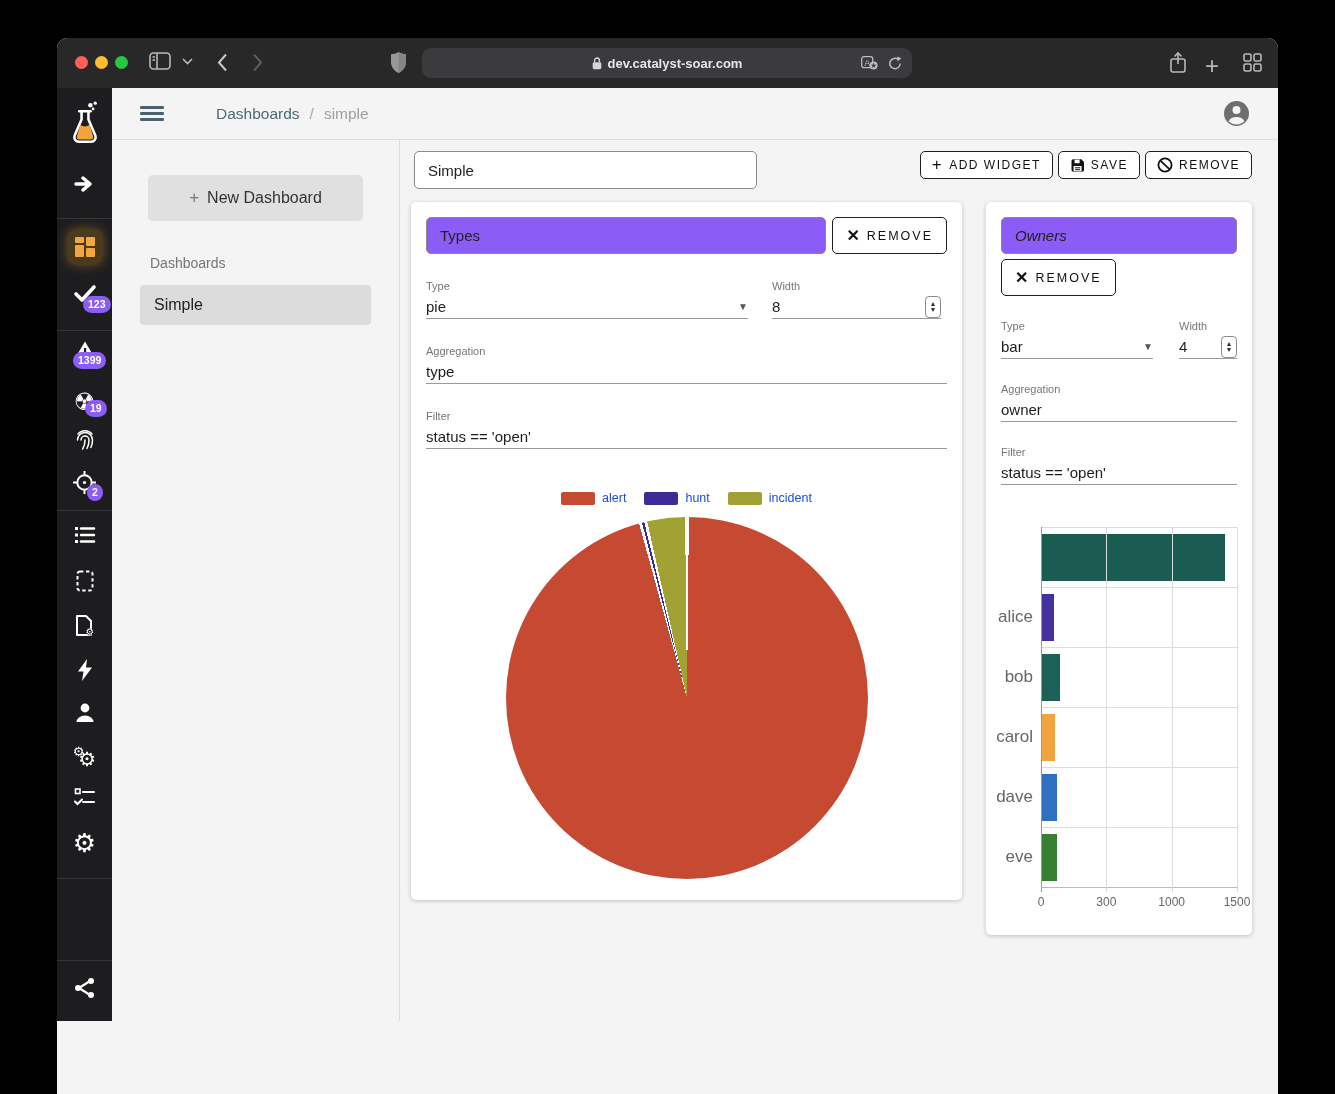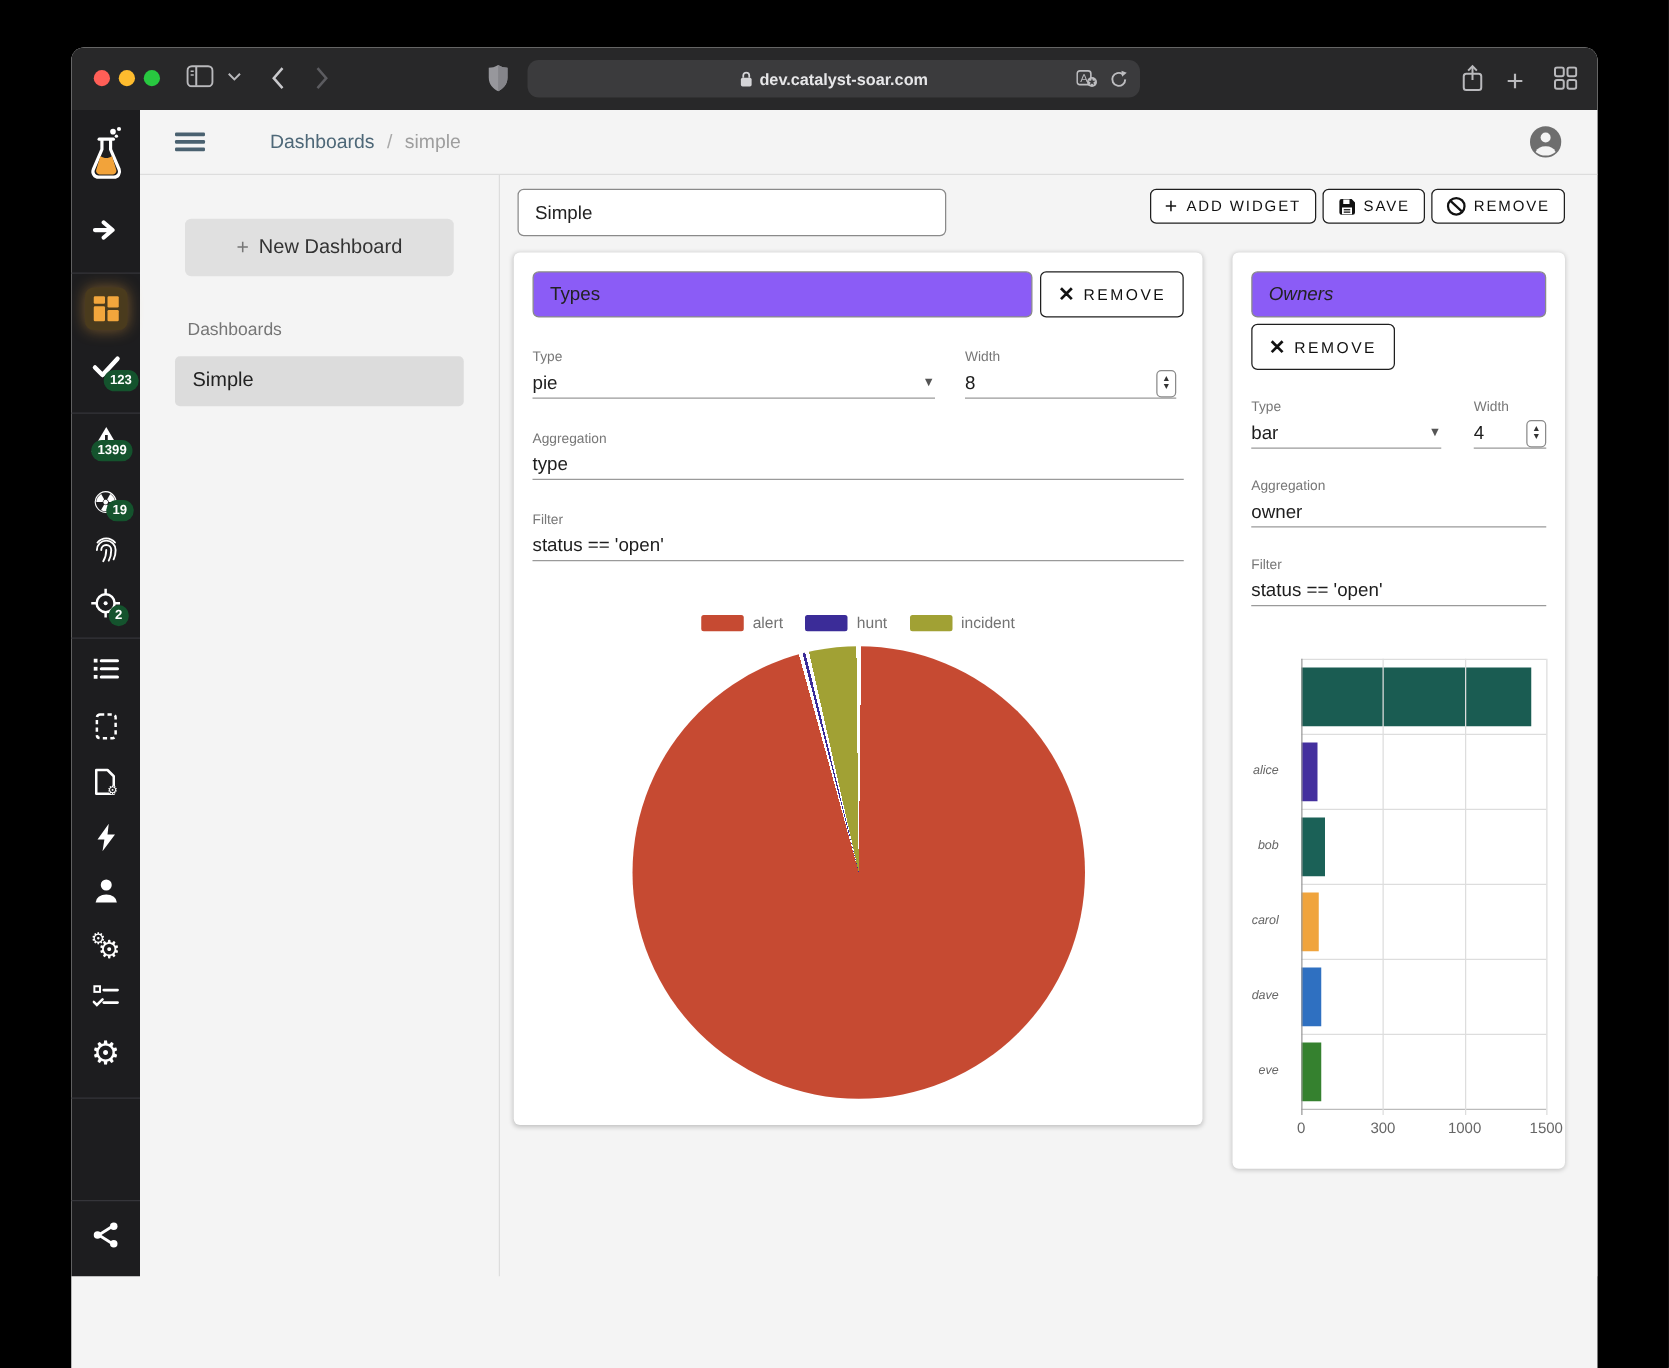--- a/index.html
+++ b/index.html
@@ -11,21 +11,21 @@
   .dot { position:absolute; top:18px; width:13px; height:13px; border-radius:50%; }
   .chromeicon { position:absolute; color:#c3c3c6; display:flex; align-items:center; justify-content:center; }
   .urlbar { position:absolute; left:365px; top:10px; width:490px; height:30px; background:#3b3b3d; border-radius:9px; display:flex; align-items:center; justify-content:center; gap:6px; color:#e6e6e8; font-size:13px; }
   .urlbar .side { position:absolute; right:10px; display:flex; gap:10px; align-items:center; color:#bdbdc0; }
 
   
   .app { display:flex; height:933px; }
   .appbar { position:relative; width:55px; background:#1d1d1f; flex:none; }
   .abicon { position:absolute; left:0; width:55px; display:flex; align-items:center; justify-content:center; color:#fff; cursor:pointer; }
   .abdiv { position:absolute; left:0; width:55px; height:1px; background:#35353a; }
-  .badge { position:absolute; background:#14532d; color:#fff; font-size:10.5px; line-height:17px; padding:0 5px; border-radius:9px; font-weight:bold; }
+  .badge { position:absolute; background:#8b5cf6; color:#fff; font-size:10.5px; line-height:17px; padding:0 5px; border-radius:9px; font-weight:bold; }
   .tile { width:34px; height:34px; border-radius:7px; background:#4a3b1d; box-shadow:0 0 12px rgba(242,166,60,.45); display:flex; align-items:center; justify-content:center; }
   .gearglyph { font-size:22px; line-height:1; }
 
   .content { flex:1; display:flex; flex-direction:column; background:#f4f4f4; min-width:0; }
   .appheader { height:52px; flex:none; display:flex; align-items:center; border-bottom:1px solid #ddd; padding:0 28px; }
   .hamburger { width:24px; cursor:pointer; margin-right:52px; }
   .hamburger div { height:2.6px; background:#4a6170; margin:3.6px 0; border-radius:1px; }
   .crumbs { font-size:15.5px; display:flex; gap:10px; align-items:center; }
   .crumb-a { color:#4e6878; }
   .crumb-sep { color:#a9a9a9; }
@@ -59,27 +59,27 @@
   .fvalrow { display:flex; align-items:center; justify-content:space-between; height:24px; border-bottom:1px solid #9a9a9a; margin-top:3px; }
   .fval { font-size:15px; color:#1d1d1d; }
   .caret { color:#555; font-size:10px; }
   .spin { width:16px; height:22px; border:1px solid #8a8a8a; border-radius:4px; display:flex; flex-direction:column; align-items:center; justify-content:center; line-height:0; color:#333; cursor:pointer; }
   .spin span { font-size:7px; line-height:6px; }
 
   
   .legend { display:flex; justify-content:center; gap:18px; margin-top:42px; }
   .legitem { display:flex; align-items:center; gap:7px; cursor:pointer; }
   .legswatch { width:34px; height:13px; border-radius:2px; }
-  .leglabel { font-size:12.5px; color:#737373; }
+  .leglabel { font-size:12.5px; color:#1d4ed8; }
   .pie { width:362px; height:362px; border-radius:50%; margin:12px auto 0; }
 
   
   .bchart { display:flex; margin-top:42px; }
   .ylabels { width:40px; flex:none; position:relative; }
-  .ylab { position:absolute; right:18px; transform:translateY(-50%); font-size:10px; color:#666;font-style:italic; }
+  .ylab { position:absolute; right:8px; transform:translateY(-50%); font-size:17px; color:#666; }
   .bplot { flex:1; position:relative; border-bottom:1px solid #bbb; }
   .brow { position:relative; height:60px; border-top:1px solid #ddd; display:flex; align-items:center; }
   .bbar { height:47px; }
   .vgrid { position:absolute; top:0; bottom:-5px; width:1px; background:#ddd; }
   .vgrid.axis { background:#999; }
   .xaxis { position:relative; height:26px; margin-left:40px; }
   .xtick { position:absolute; top:7px; transform:translateX(-50%); font-size:12px; color:#666; }
 
   svg { display:block; }
 </style>

